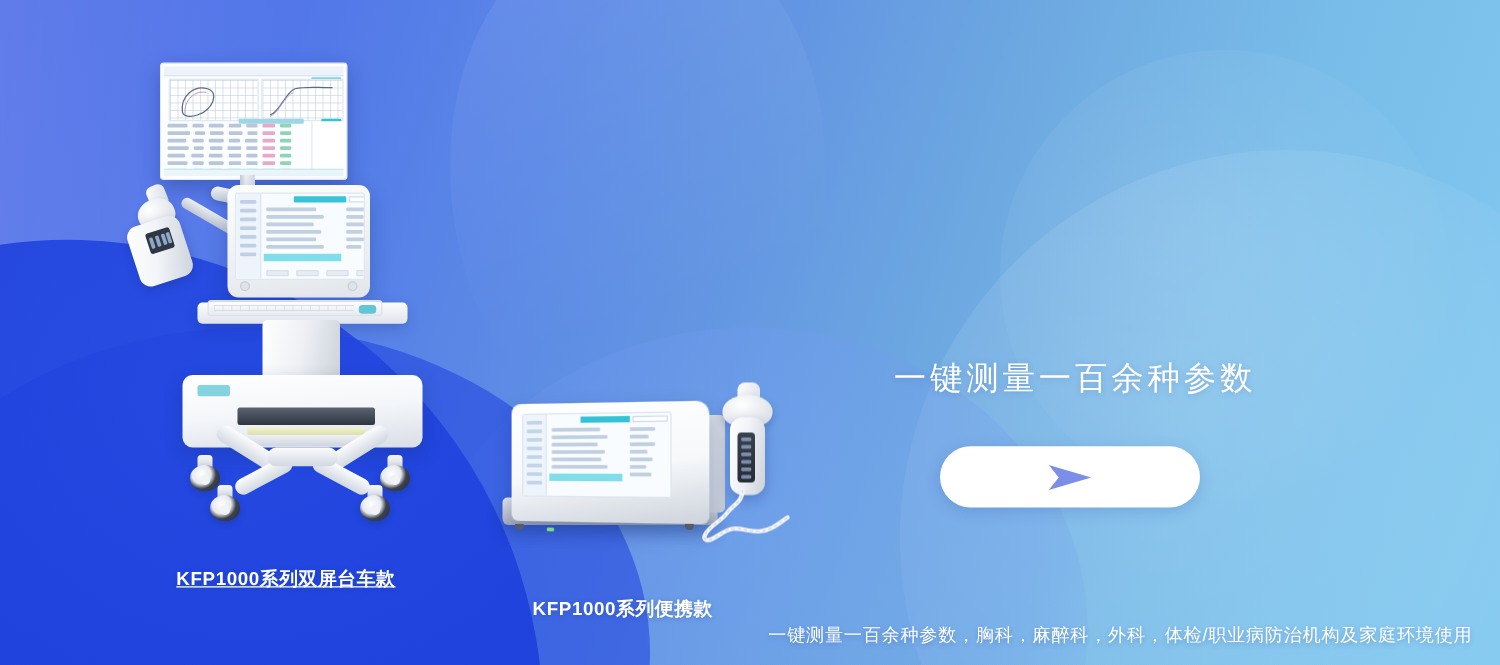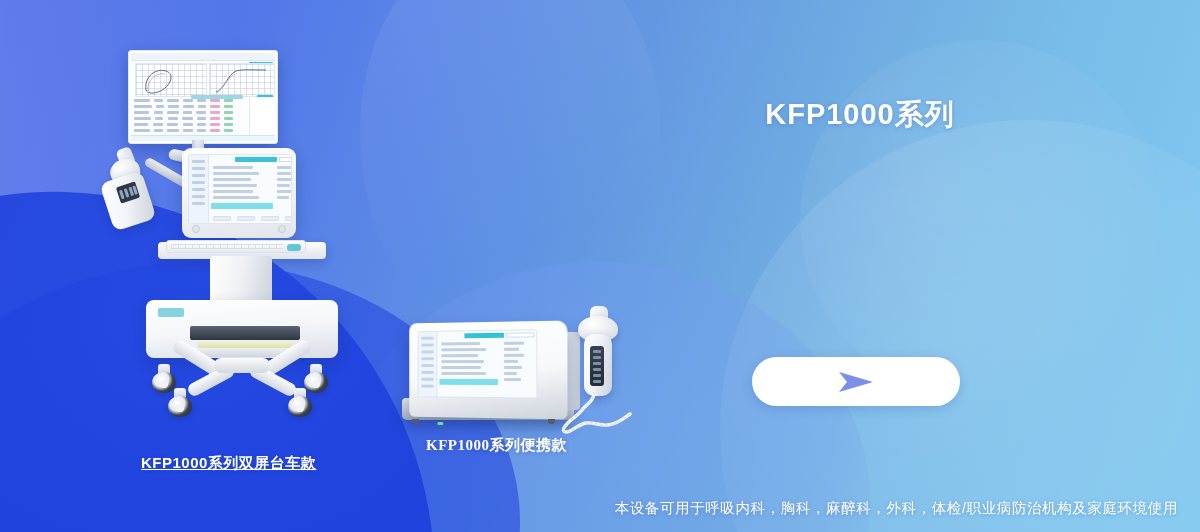--- a/index.html
+++ b/index.html
@@ -92,21 +92,21 @@
   }
   .cta-arrow{display:block;}
 
   
   .caption{
     position:absolute;color:#ffffff;font-size:15px;font-weight:bold;
     letter-spacing:.5px;white-space:nowrap;
     text-shadow:0 1px 4px rgba(30,60,150,.35);
   }
   .caption-cart{left:141px;top:454px;text-decoration:underline;}
-  .caption-portable{left:426px;top:436px;font-family:Liberation Serif, serif;}
+  .caption-portable{left:426px;top:478px;}
 
   .footnote{
     position:absolute;right:22px;bottom:14px;
     color:#ffffff;font-size:14.5px;letter-spacing:.6px;white-space:nowrap;
     text-shadow:0 1px 4px rgba(30,60,150,.30);
   }
 
   
   .cart{position:absolute;left:96px;top:44px;width:250px;height:400px;}
 
@@ -558,26 +558,26 @@
         <path d="M34 2 C34 12, 26 14, 22 20 C16 28, 8 30, 4 38 C2 42, 6 43, 10 41
                  C16 38, 20 34, 26 33 C34 32, 40 36, 48 35 C58 34, 64 28, 70 24" fill="none" stroke="#cfd5de" stroke-width="1" stroke-linecap="round" stroke-dasharray="2 3"></path>
       </svg>
     </div>
   </div>
 
   <div class="caption caption-cart">KFP1000系列双屏台车款</div>
   <div class="caption caption-portable">KFP1000系列便携款</div>
 
   <div class="text-block">
-    <div class="eyebrow">KFP1000系列</div>
-
-
+
+
+    <div class="subhead">一键测量一百余种参数</div>
 
     <div class="cta">
       <svg class="cta-arrow" width="40" height="26" viewBox="0 0 40 26">
         <path d="M3 3 L37 13 L3 23 L11 13 Z" fill="#7b8fe8"></path>
       </svg>
     </div>
   </div>
 
-  <div class="footnote">本设备可用于呼吸内科，胸科，麻醉科，外科，体检/职业病防治机构及家庭环境使用</div>
+  <div class="footnote">一键测量一百余种参数，胸科，麻醉科，外科，体检/职业病防治机构及家庭环境使用</div>
 
 </div>
 
 </body></html>

